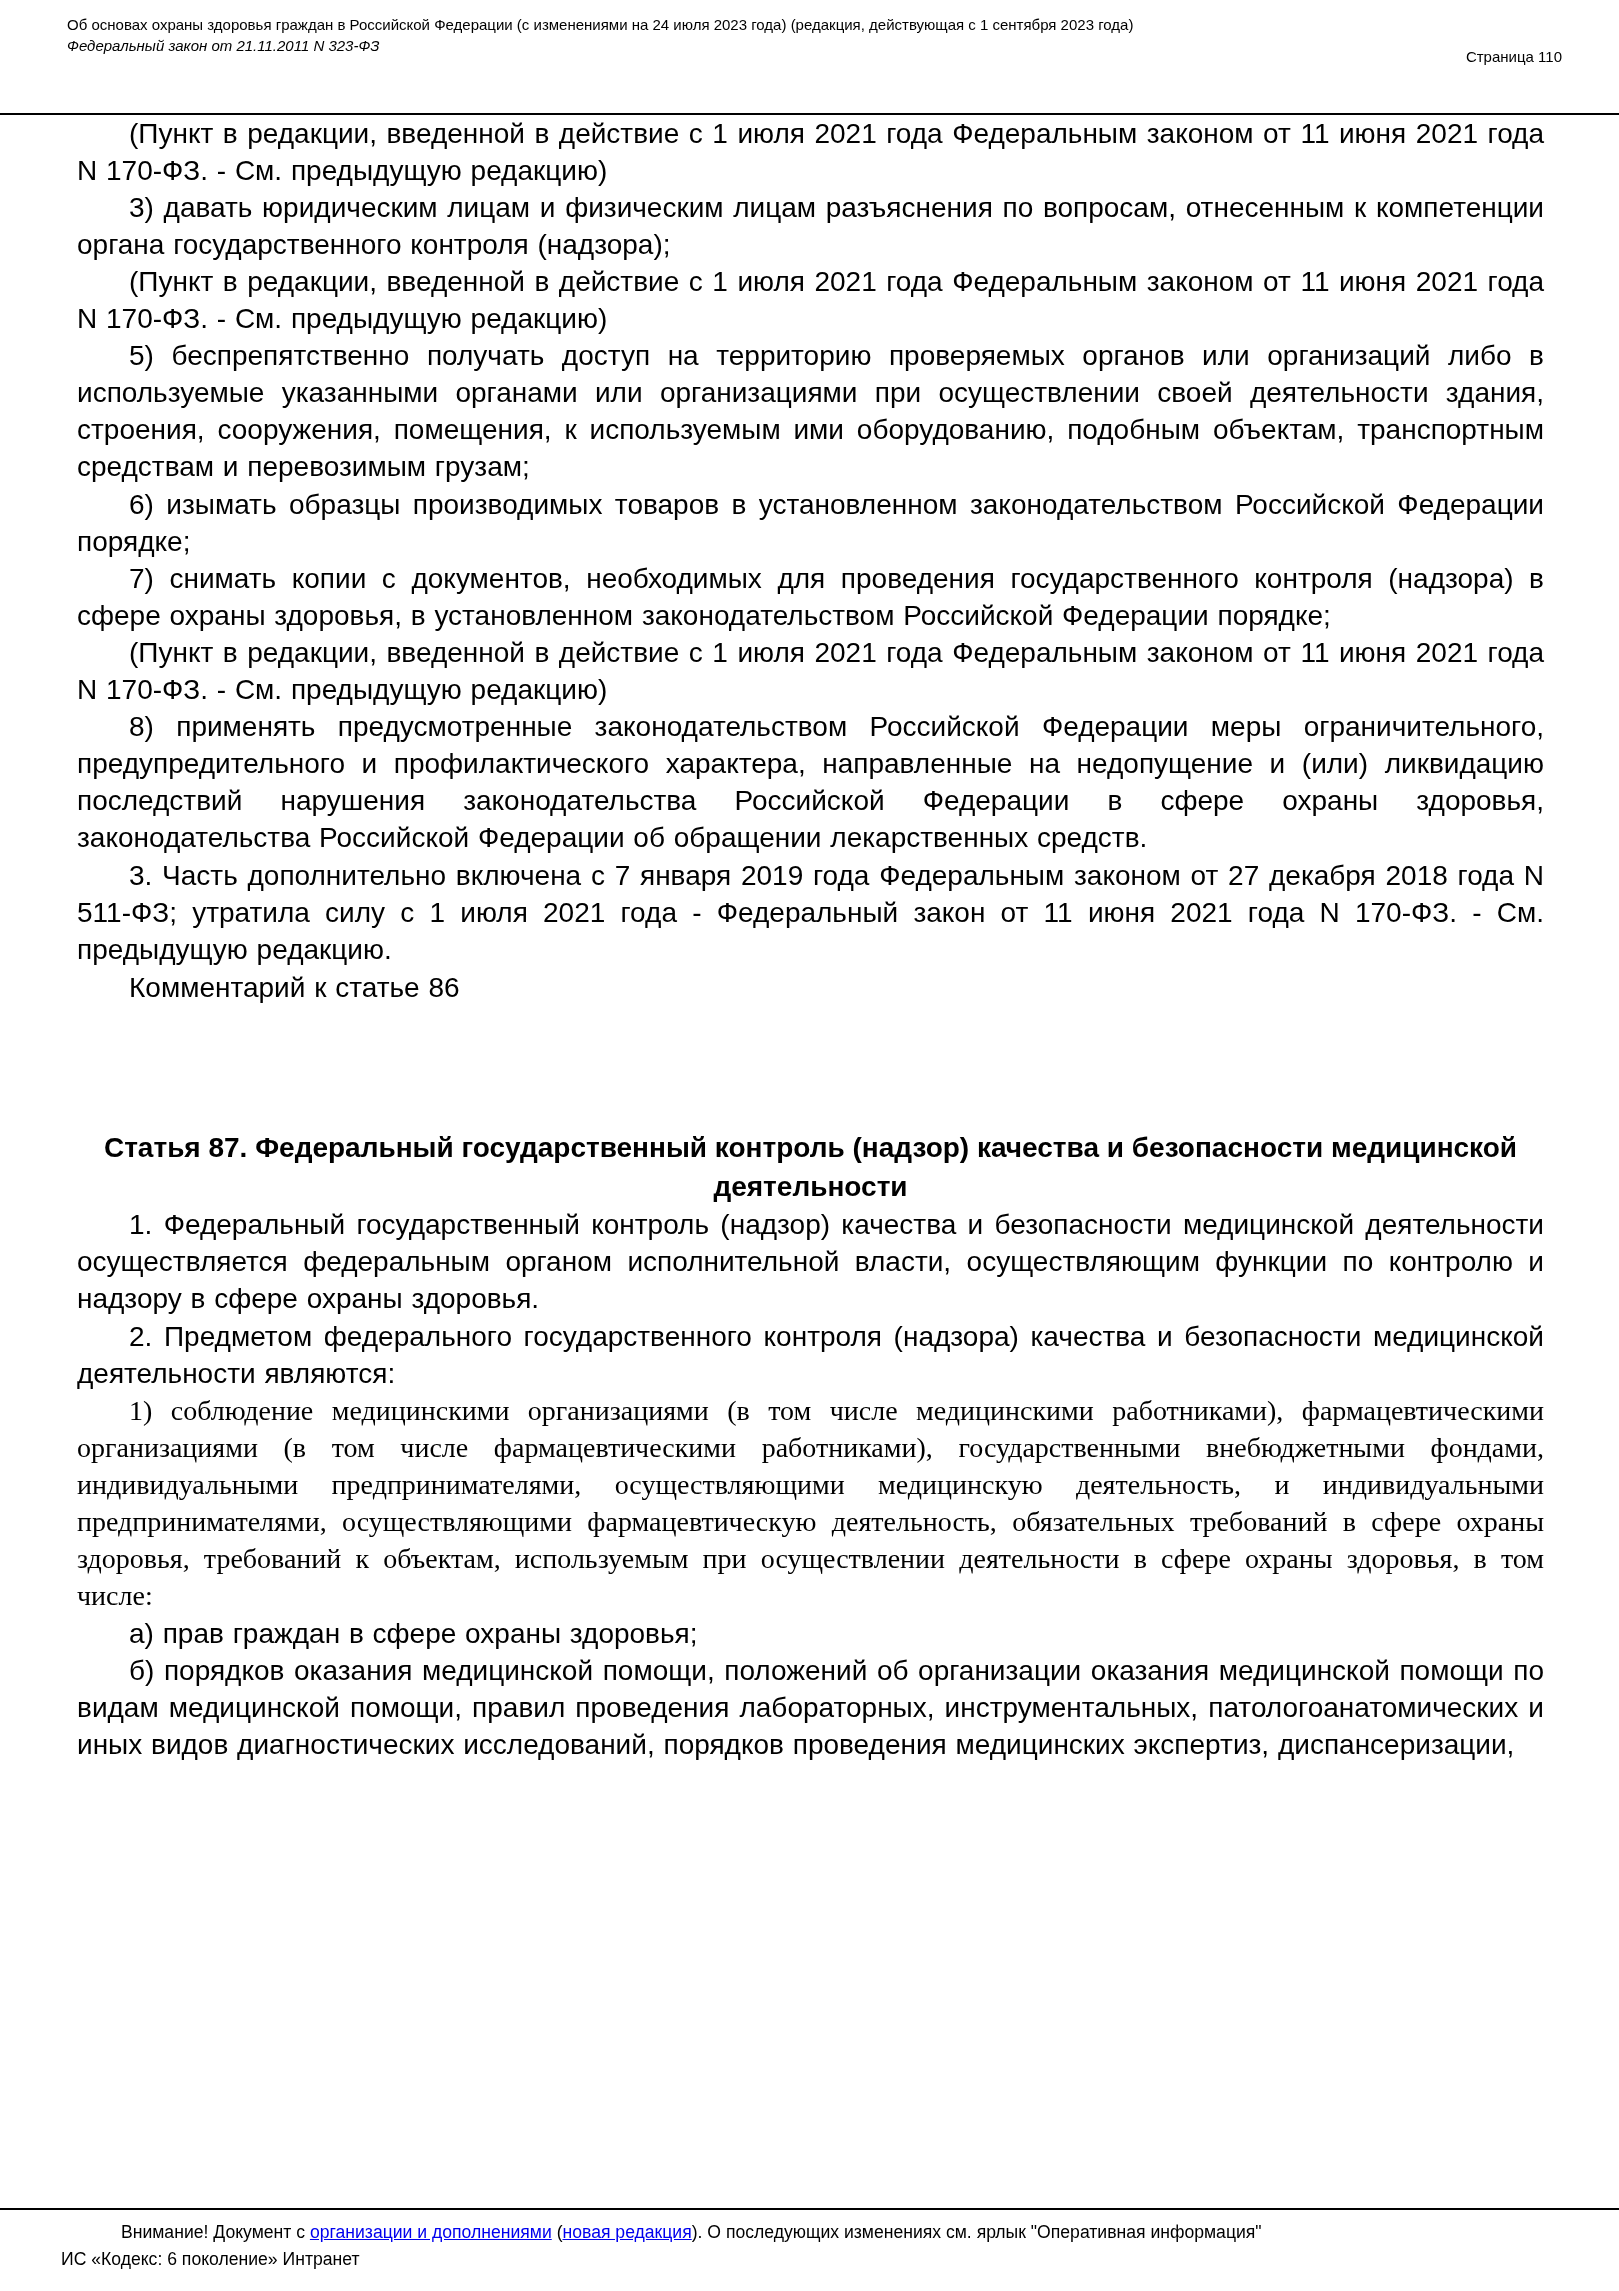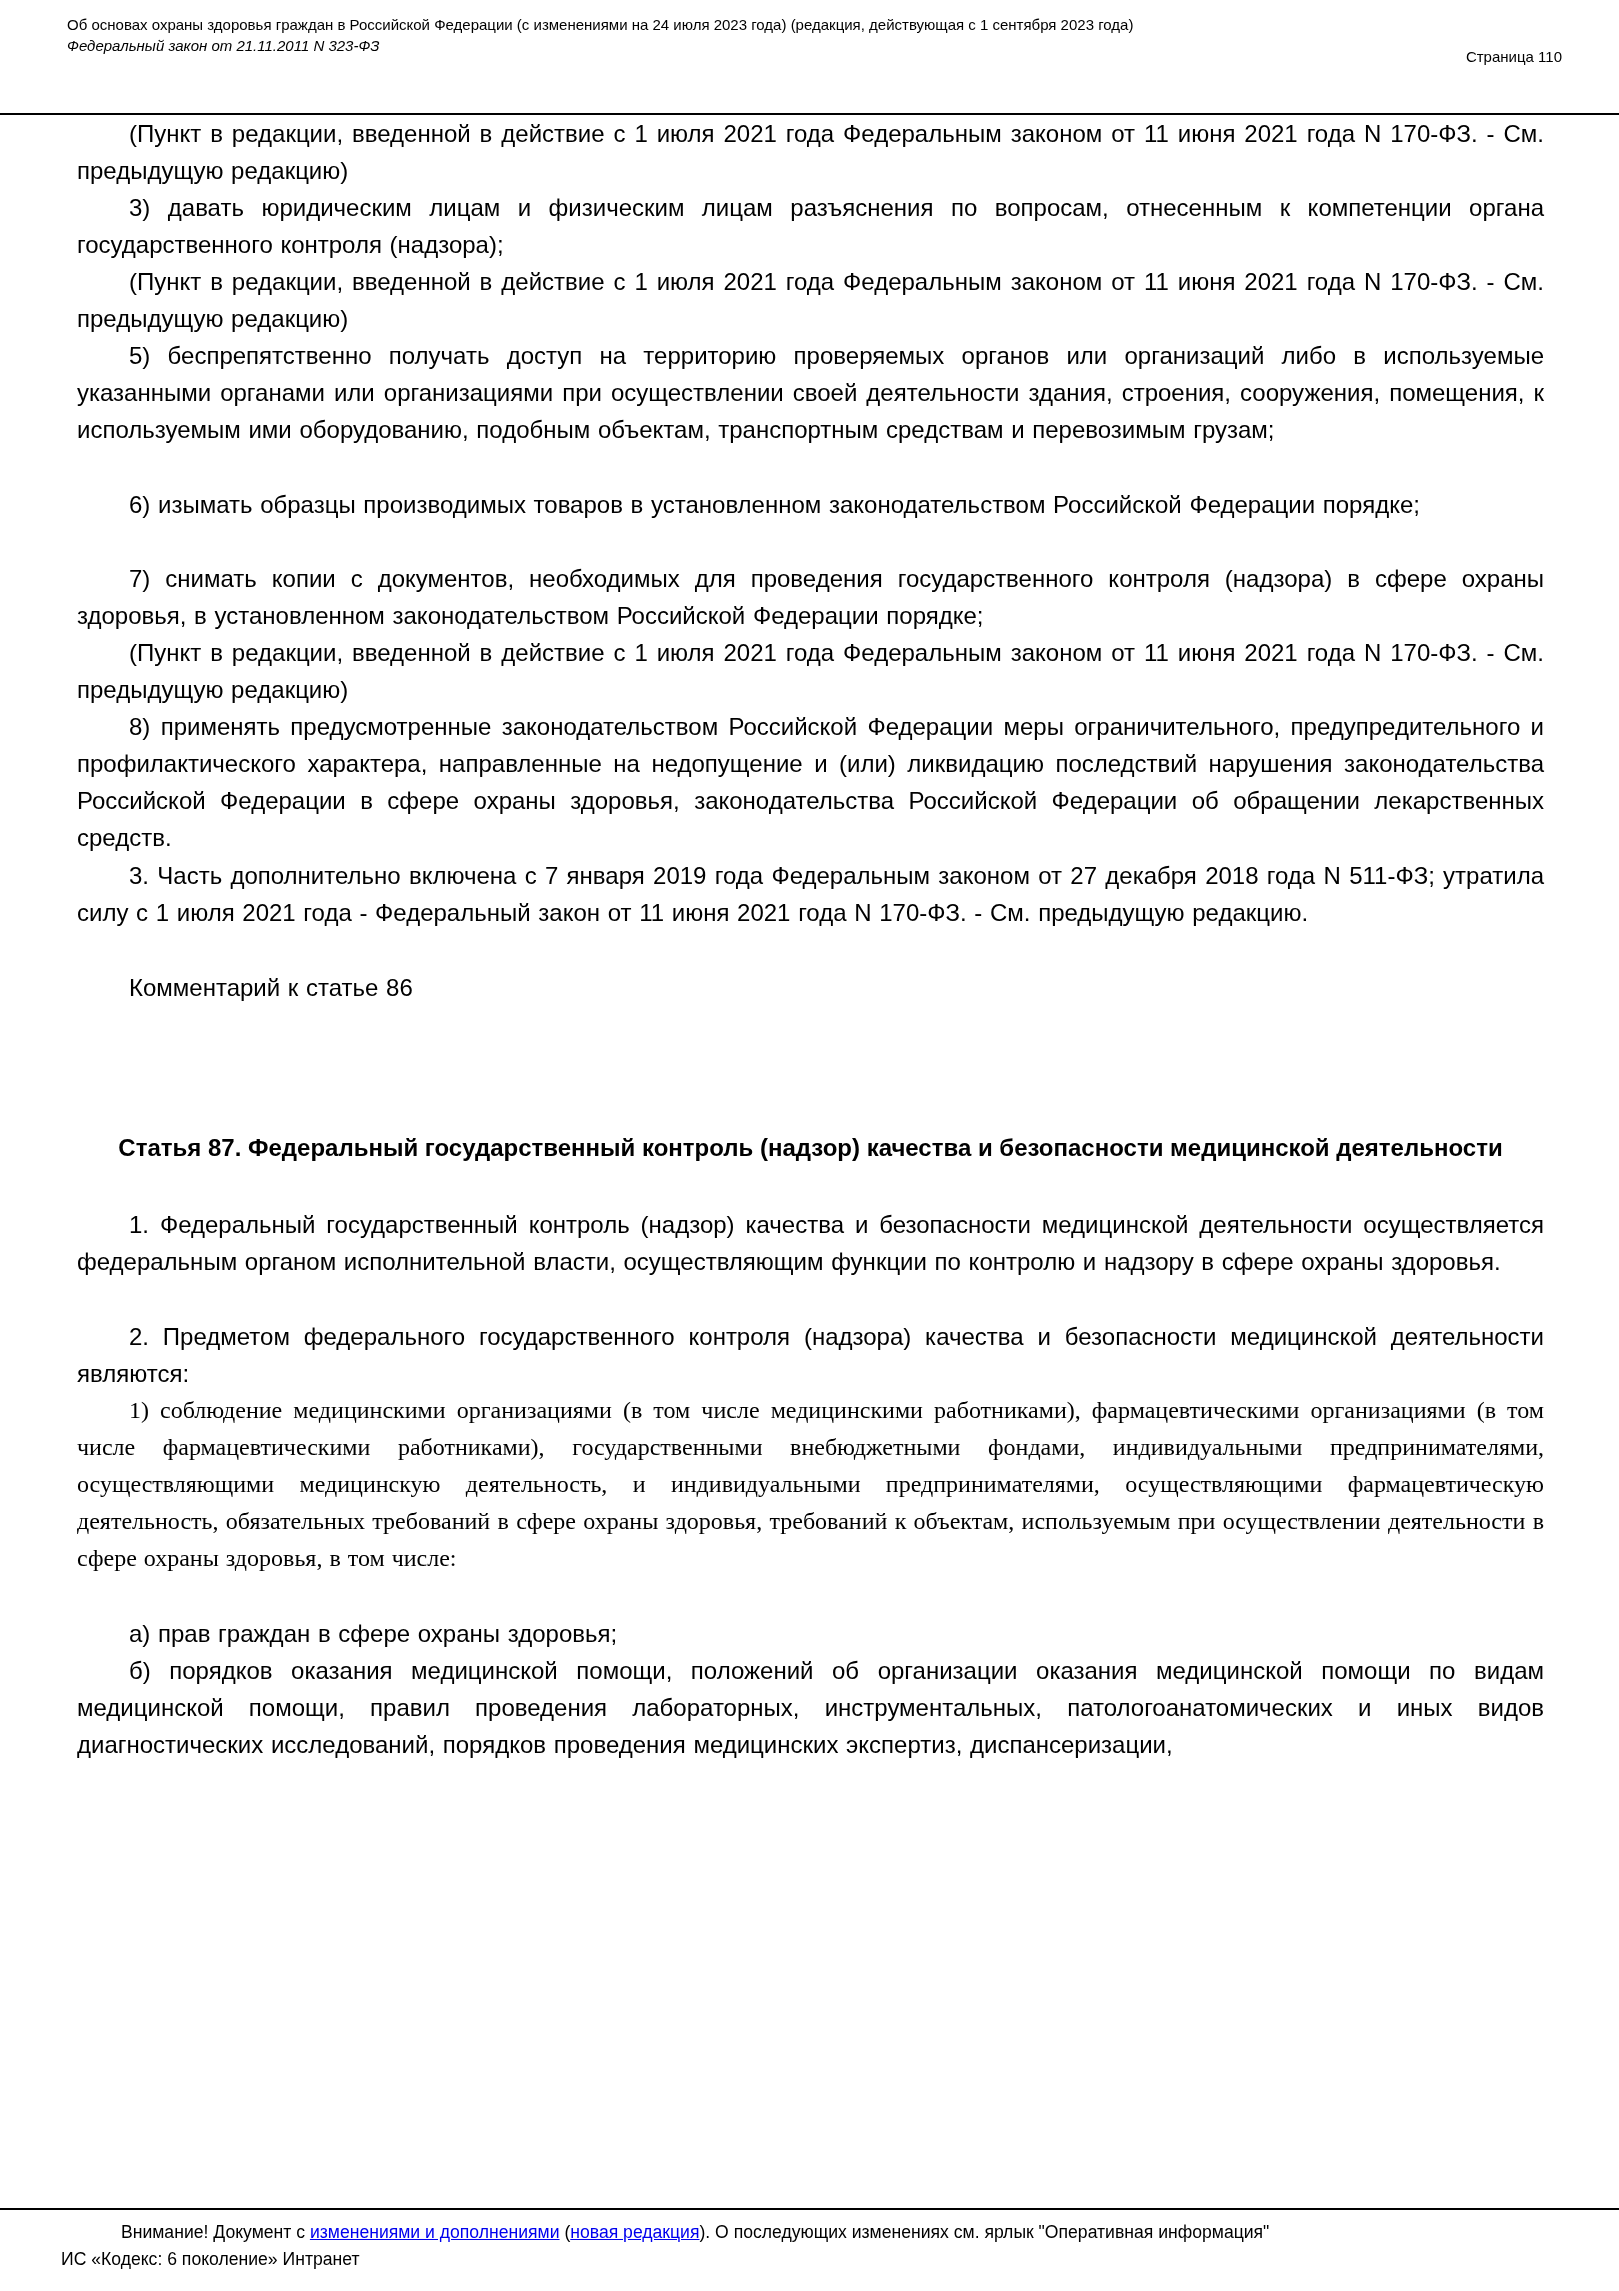--- a/index.html
+++ b/index.html
@@ -48,21 +48,21 @@
     height: 0;
     border-top: 2px solid #000000;
   }
 
   
   .main {
     position: absolute;
     top: 115px;
     left: 77px;
     width: 1467px;
-    font-size: 24px;
+    font-size: 28px;
     line-height: 37px;
   }
   p.par {
     margin: 0;
     text-indent: 52px;
     text-align: justify;
     word-spacing: 1px;
   }
   p.left { text-align: left; }
   .mt8  { margin-top: 7.8px; }
@@ -132,19 +132,19 @@
 
     <p class="par mt54 lines-3">1. Федеральный государственный контроль (надзор) качества и безопасности медицинской деятельности осуществляется федеральным органом исполнительной власти, осуществляющим функции по контролю и надзору в сфере охраны здоровья.</p>
     <p class="par mt26 lines-2">2. Предметом федерального государственного контроля (надзора) качества и безопасности медицинской деятельности являются:</p>
     <p class="par mt26 lines-6">1) соблюдение медицинскими организациями (в том числе медицинскими работниками), фармацевтическими организациями (в том числе фармацевтическими работниками), государственными внебюджетными фондами, индивидуальными предпринимателями, осуществляющими медицинскую деятельность, и индивидуальными предпринимателями, осуществляющими фармацевтическую деятельность, обязательных требований в сфере охраны здоровья, требований к объектам, используемым при осуществлении деятельности в сфере охраны здоровья, в том числе:</p>
     <p class="par mt26 lines-1">а) прав граждан в сфере охраны здоровья;</p>
     <p class="par mt26 lines-3">б) порядков оказания медицинской помощи, положений об организации оказания медицинской помощи по видам медицинской помощи, правил проведения лабораторных, инструментальных, патологоанатомических и иных видов диагностических исследований, порядков проведения медицинских экспертиз, диспансеризации,</p>
   </div>
 
   <div class="footer">
     <p class="footer-line1">
-      <span>Внимание! Документ с </span><a class="flink">изменениями и дополнениями</a><span> (</span><a class="flink">новая редакция</a><span>). О последующих изменениях см. ярлык "Оперативная информация"</span>
+      <span>Внимание! Документ с </span><a class="flink">организации и дополнениями</a><span> (</span><a class="flink">новая редакция</a><span>). О последующих изменениях см. ярлык "Оперативная информация"</span>
     </p>
     <p>ИС «Кодекс: 6 поколение» Интранет</p>
   </div>
 
 </div>
 
 
 </body></html>

